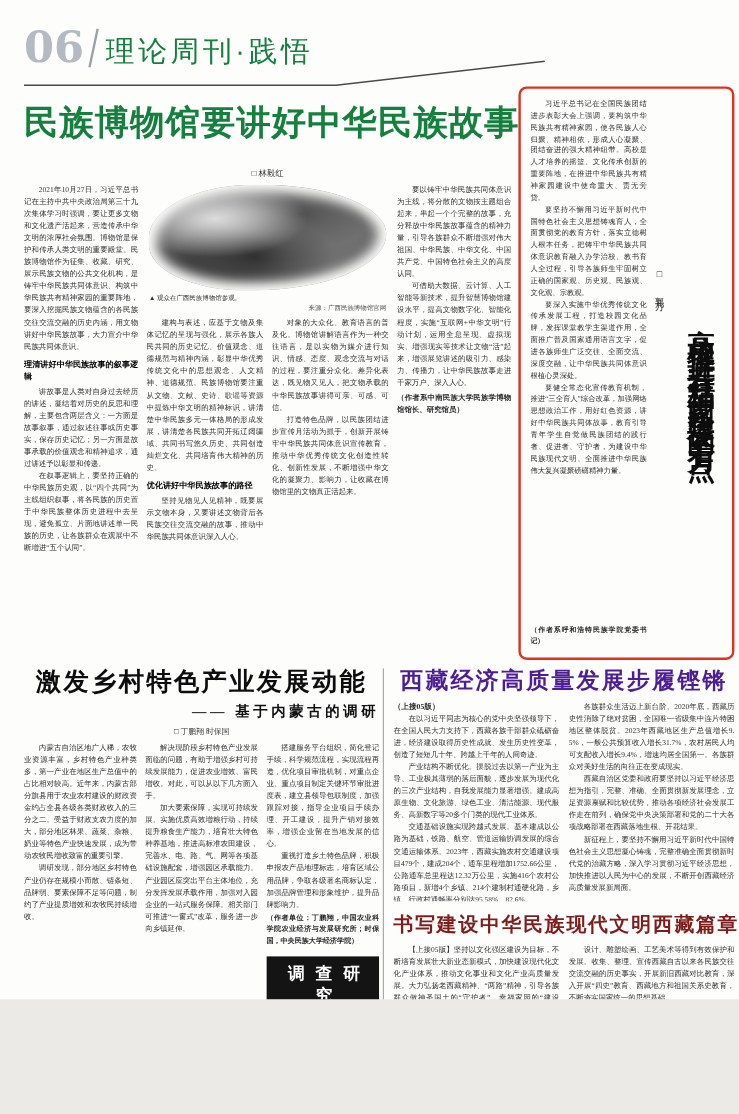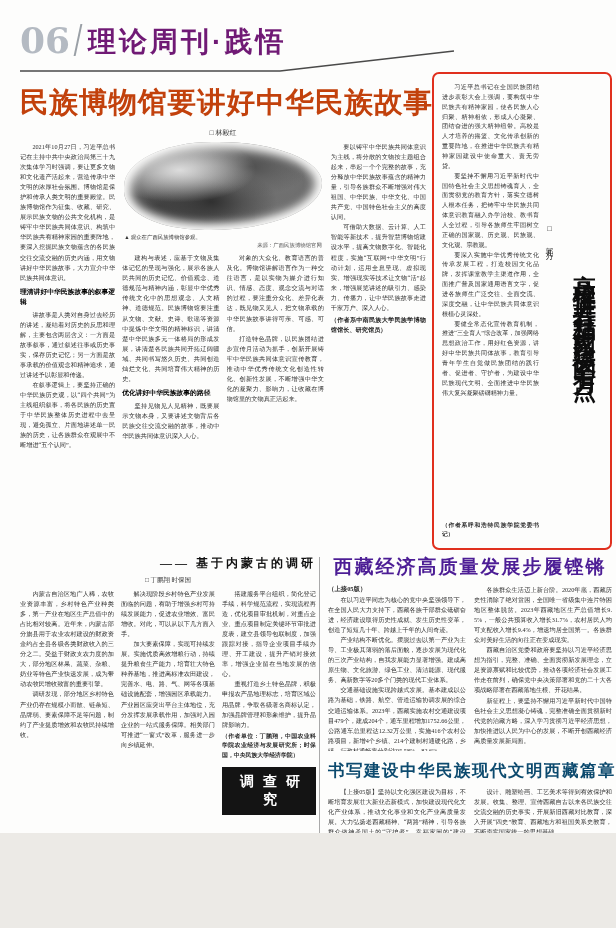--- a/index.html
+++ b/index.html
@@ -2,41 +2,41 @@
 <html><head>
 <meta charset="utf-8">
 <style>
   html,body{margin:0;padding:0;background:#eceae6;}
   .page{position:relative;width:616px;height:833px;background:#fdfdfc;overflow:hidden;
         font-family:"Liberation Serif",serif;color:#2b2b2b;}
   
   .hdr{position:absolute;left:20px;top:22px;width:400px;display:flex;align-items:flex-end;}
   .pagenum{font-size:36px;font-weight:bold;color:#b4bac2;font-family:"DejaVu Serif",serif;line-height:1;}
   .hdr-div{width:2px;height:32px;background:#9aa0a6;margin:0 9px 2px 7px;transform:skewX(-12deg);}
-  .section-title{font-size:28px;font-weight:bold;color:#701a75;letter-spacing:3px;
+  .section-title{font-size:24px;font-weight:normal;color:#15803d;letter-spacing:3px;
                  font-family:"Liberation Sans",sans-serif;line-height:1;padding-bottom:2px;}
   .hdr-line{position:absolute;left:18px;top:46px;}
   .mast{position:absolute;right:8px;top:26px;width:230px;text-align:right;}
   .mast-row1{display:flex;justify-content:flex-end;align-items:baseline;gap:6px;}
   .mast-date{font-size:10px;font-weight:bold;color:#222;}
   .mast-brand{font-size:17px;font-weight:900;color:#111;font-family:"DejaVu Serif",serif;letter-spacing:1px;}
   .mast-row2{display:flex;justify-content:flex-end;align-items:center;gap:5px;margin-top:2px;}
   .mast-contact{font-size:4.6px;color:#8a8a8a;letter-spacing:.3px;white-space:pre-line;text-align:right;line-height:1.5;}
   .mast-latin{background:#c8161d;color:#fff;font-size:5px;font-weight:bold;letter-spacing:.6px;
               padding:1.5px 3px;font-family:"Liberation Sans",sans-serif;}
   
   .body{font-size:6.2px;line-height:1.62;text-align:justify;color:#2e2e2e;word-break:break-all;}
   .body p{margin:0;text-indent:2em;}
   .attr{font-size:6.2px;line-height:1.6;font-weight:bold;text-align:justify;margin-top:2px;word-break:break-all;}
   h4.subhead{font-size:6.8px;margin:4px 0 3px 0;font-family:"Liberation Sans",sans-serif;color:#000;}
   
   .main-art{position:absolute;left:20px;top:84px;width:406px;}
-  .main-title{font-size:28.5px;font-weight:bold;text-align:right;margin:0;color:#c2410c;
+  .main-title{font-size:28.5px;font-weight:bold;text-align:right;margin:0;color:#15803d;
               font-family:"Liberation Sans",sans-serif;letter-spacing:1px;white-space:nowrap;}
-  .byline{font-size:7px;text-align:center;color:#333;margin:6px 0 4px 0;}
+  .byline{font-size:7px;text-align:center;color:#333;margin:18px 0 4px 0;}
   .cols{display:flex;gap:7px;height:412px;overflow:hidden;margin-top:3px;}
   .col{flex:1;overflow:hidden;}
   .mid{flex:2.12;display:flex;flex-direction:column;overflow:hidden;}
   .photo{height:88px;margin:0 2px;border-radius:46% 54% 58% 42% / 52% 48% 55% 45%;
     background:
       radial-gradient(ellipse at 28% 32%,#dcdcdc 0%,rgba(220,220,220,0) 38%),
       radial-gradient(ellipse at 64% 28%,#4f4f4f 0%,rgba(80,80,80,0) 33%),
       radial-gradient(ellipse at 44% 68%,#303030 0%,rgba(48,48,48,0) 42%),
       radial-gradient(ellipse at 76% 62%,#6f6f6f 0%,rgba(110,110,110,0) 40%),
       radial-gradient(ellipse at 18% 72%,#454545 0%,rgba(70,70,70,0) 36%),
@@ -62,21 +62,21 @@
   .rural-sub{font-size:12px;font-weight:bold;text-align:right;margin:3px 0 0 0;letter-spacing:3px;color:#111;}
   .rural-cols{display:flex;gap:7px;height:292px;overflow:hidden;margin-top:4px;}
   .badge{margin-top:7px;background:#141414;color:#fff;text-align:center;font-size:14px;font-weight:bold;
          letter-spacing:9px;padding:6px 0 6px 11px;font-family:"Liberation Sans",sans-serif;}
   
   .vrule{position:absolute;left:319px;top:557px;width:1px;height:363px;background:#a9a9a9;}
   .tibet{position:absolute;left:328px;top:552px;width:284px;}
   .tibet-title{font-size:19px;font-weight:bold;text-align:center;margin:2px 0 0 0;color:#4c1d95;
                font-family:Liberation Sans, sans-serif;letter-spacing:2px;white-space:nowrap;}
   .tibet-cols{display:flex;gap:8px;height:166px;overflow:hidden;margin-top:5px;}
-  .tibet2-title{font-size:16.5px;font-weight:bold;text-align:center;margin:9px 0 0 0;color:#0c4a6e;
+  .tibet2-title{font-size:16.5px;font-weight:bold;text-align:center;margin:9px 0 0 0;color:#7f1d1d;
                 font-family:"Liberation Sans",sans-serif;letter-spacing:1.5px;white-space:nowrap;}
   .tibet2-cols{display:flex;gap:8px;height:150px;overflow:hidden;margin-top:5px;}
   .cont{font-size:6.4px;font-weight:bold;margin:0 0 1px 0;}
 </style>
 </head>
 <body>
 
 <div class="page">
 
   <div class="hdr">
@@ -144,20 +144,21 @@
           <p>要深入实施中华优秀传统文化传承发展工程，打造校园文化品牌，发挥课堂教学主渠道作用，全面推广普及国家通用语言文字，促进各族师生广泛交往、全面交流、深度交融，让中华民族共同体意识根植心灵深处。</p>
           <p>要健全常态化宣传教育机制，推进“三全育人”综合改革，加强网络思想政治工作，用好红色资源，讲好中华民族共同体故事，教育引导青年学生自觉做民族团结的践行者、促进者、守护者，为建设中华民族现代文明、全面推进中华民族伟大复兴凝聚磅礴精神力量。</p>
         </div>
       <div class="rb-attr">（作者系呼和浩特民族学院党委书记）</div>
     </div>
     <div class="rb-byline">□ 郭凡万</div>
     <div class="rb-title">高校推进共有精神家园建设的着力点</div>
   </aside>
 
   <section class="rural">
+    <h2 class="rural-title">激发乡村特色产业发展动能</h2>
     <div class="rural-sub">—— 基于内蒙古的调研</div>
     <div class="byline" style="margin:4px 0 2px 0;font-size:6.5px;">□ 丁鹏翔  时保国</div>
     <div class="rural-cols">
       <div class="col">
         <div class="body">
             <p>内蒙古自治区地广人稀，农牧业资源丰富，乡村特色产业种类多，第一产业在地区生产总值中的占比相对较高。近年来，内蒙古部分旗县用于农业农村建设的财政资金约占全县各级各类财政收入的三分之二。受益于财政支农力度的加大，部分地区林果、蔬菜、杂粮、奶业等特色产业快速发展，成为带动农牧民增收致富的重要引擎。</p>
             <p>调研发现，部分地区乡村特色产业仍存在规模小而散、链条短、品牌弱、要素保障不足等问题，制约了产业提质增效和农牧民持续增收。</p>
           </div>
       </div>
       <div class="col">

